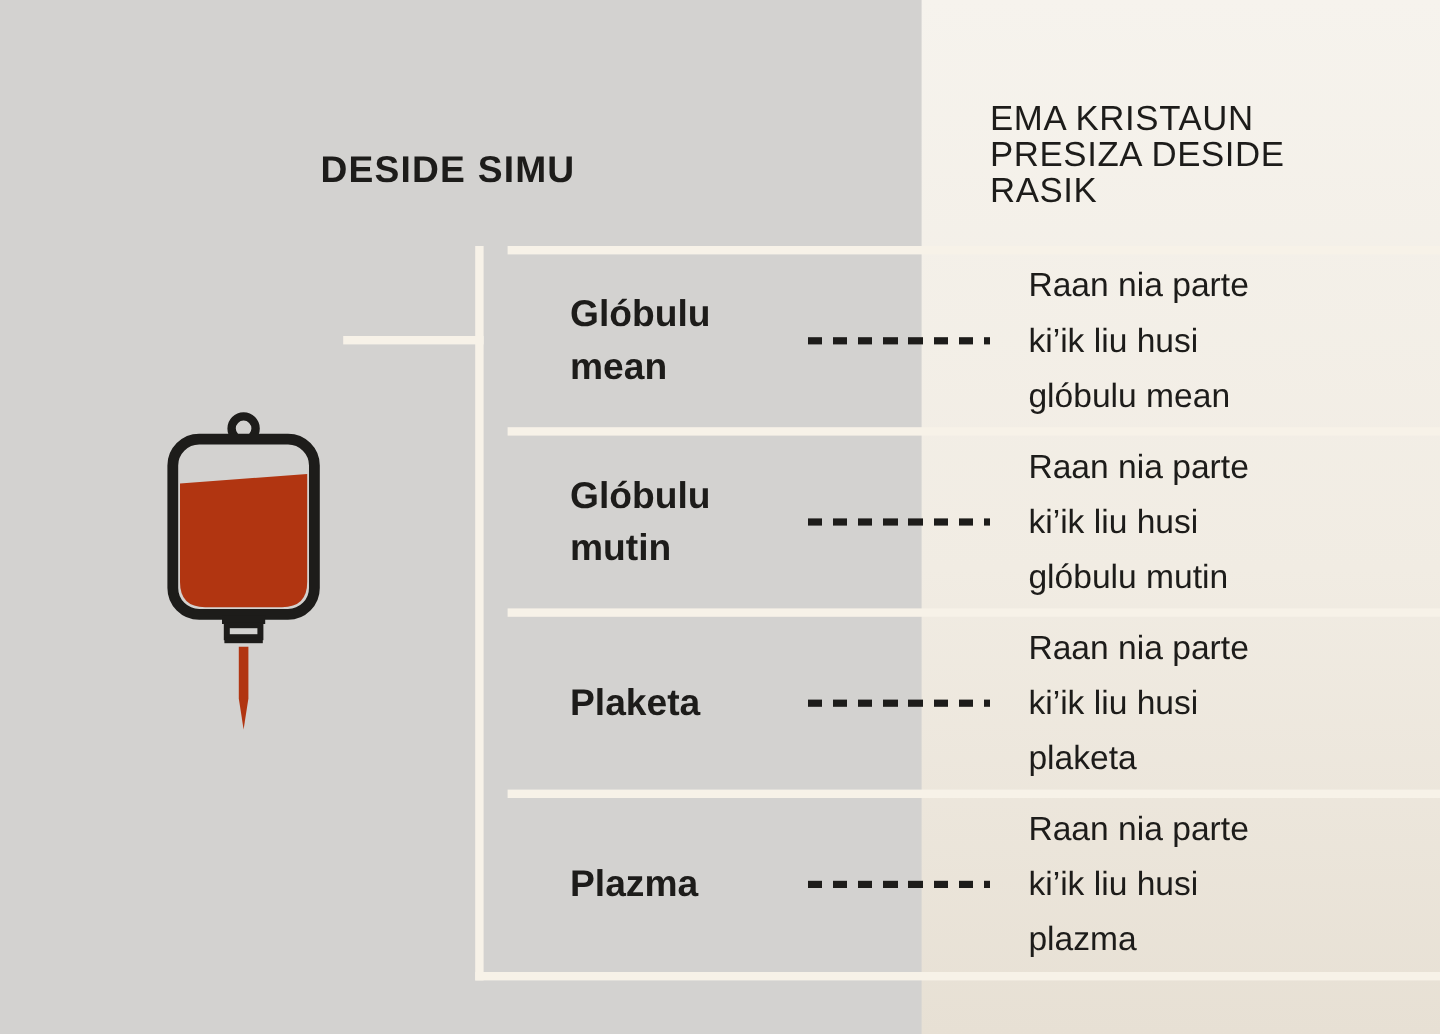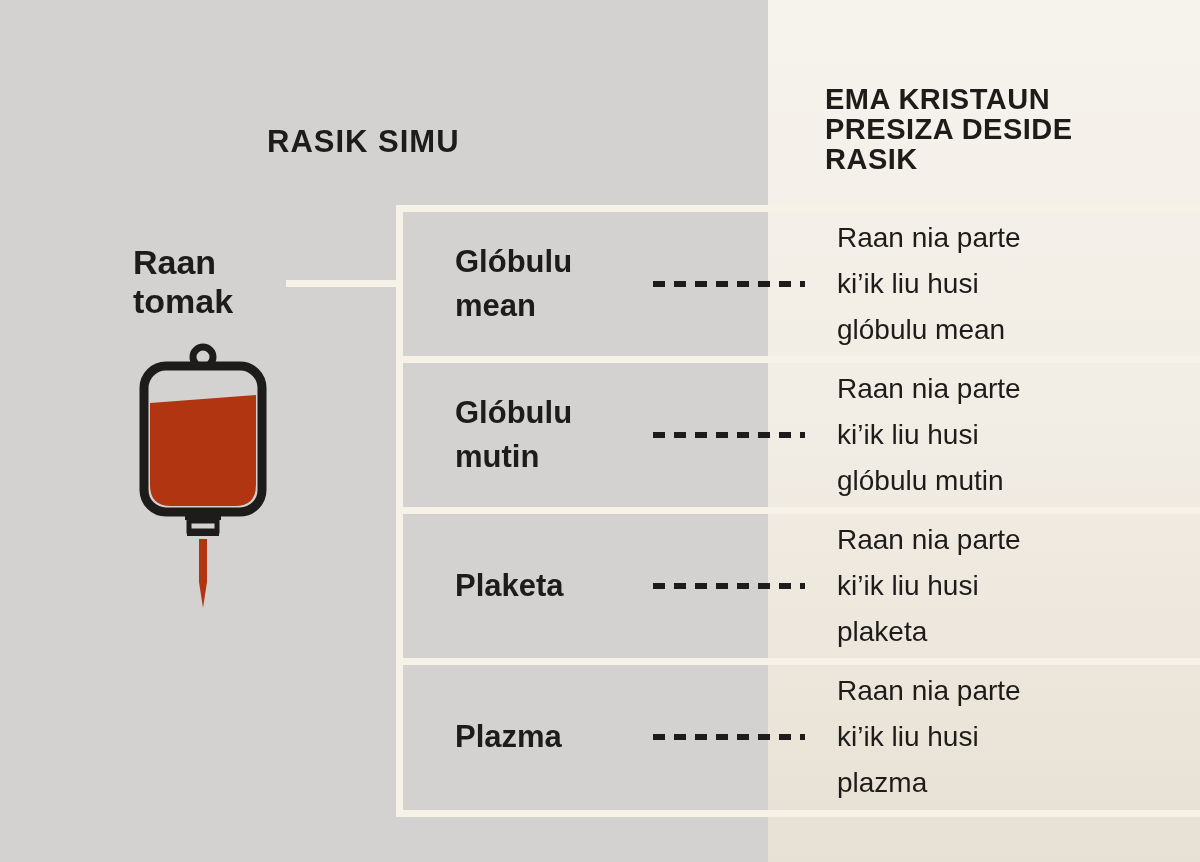--- a/index.html
+++ b/index.html
@@ -33,21 +33,21 @@
     left:267px; top:124px;
     font-size:31px;
     font-weight:bold;
     letter-spacing:1px;
   }
   .right-header{
     position:absolute;
     left:825px; top:84px;
     font-size:29px;
     line-height:30px;
-    font-weight:bold;
+    font-weight:normal;
     letter-spacing:0.5px;
     white-space:pre-line;
   }
   .source-label{
     position:absolute;
     left:133px; top:243px;
     font-size:34px;
     line-height:39px;
     font-weight:bold;
     white-space:pre-line;
@@ -67,20 +67,21 @@
   .bag .body{fill:var(--background-gray);stroke:var(--text-dark);stroke-width:9px;}
   .bag .blood{fill:var(--blood-red);}
   .bag .dark{fill:var(--text-dark);}
   .bag .collar{fill:var(--background-gray);stroke:var(--text-dark);stroke-width:5px;}
   .table{
     position:absolute;
     left:396px; top:205px;
     width:804px; height:612px;
     border-left:7px solid var(--separator-cream);
     border-bottom:7px solid var(--separator-cream);
+    padding-left:20px;
   }
   .row{
     display:flex;
     align-items:center;
     height:151px;
     border-top:7px solid var(--separator-cream);
   }
   .cell-label{
     margin-left:52px;
     width:198px;
@@ -102,28 +103,26 @@
     white-space:pre-line;
   }
 </style>
 </head>
 <body>
 
 <div class="canvas">
 
   <div class="cream-band"></div>
 
-  <div class="left-header">RASIK SIMU</div>
+  <div class="left-header">DESIDE SIMU</div>
 
   <div class="right-header">EMA KRISTAUN
 PRESIZA DESIDE
 RASIK</div>
 
-  <div class="source-label">Raan
-tomak</div>
 
   <div class="connector-line"></div>
 
   <svg class="bag" viewBox="0 0 130 290" aria-hidden="true">
     <circle class="outline" cx="65" cy="17" r="10" stroke-width="7"></circle>
     <rect class="body" x="6" y="26" width="118" height="146" rx="22"></rect>
     <path class="blood" d="M12 63 L118 55 L118 145 Q118 166 97 166 L33 166 Q12 166 12 145 Z"></path>
     <rect class="dark" x="47" y="173" width="36" height="7"></rect>
     <rect class="collar" x="51" y="181" width="28" height="10"></rect>
     <rect class="dark" x="49" y="191" width="32" height="5"></rect>

